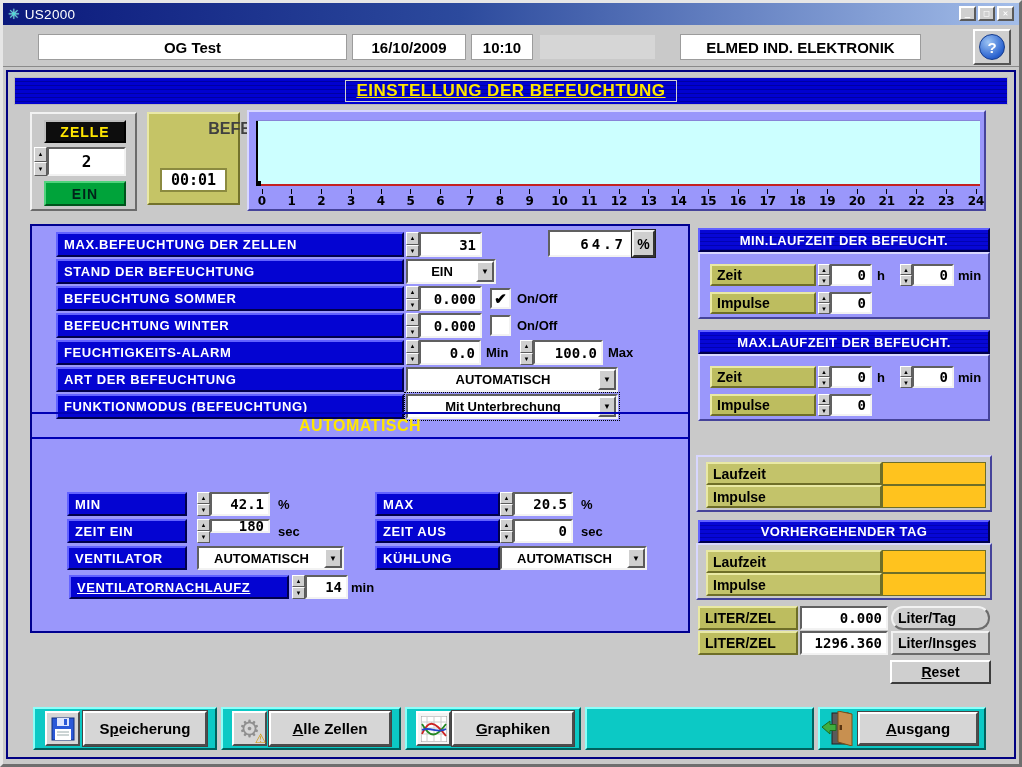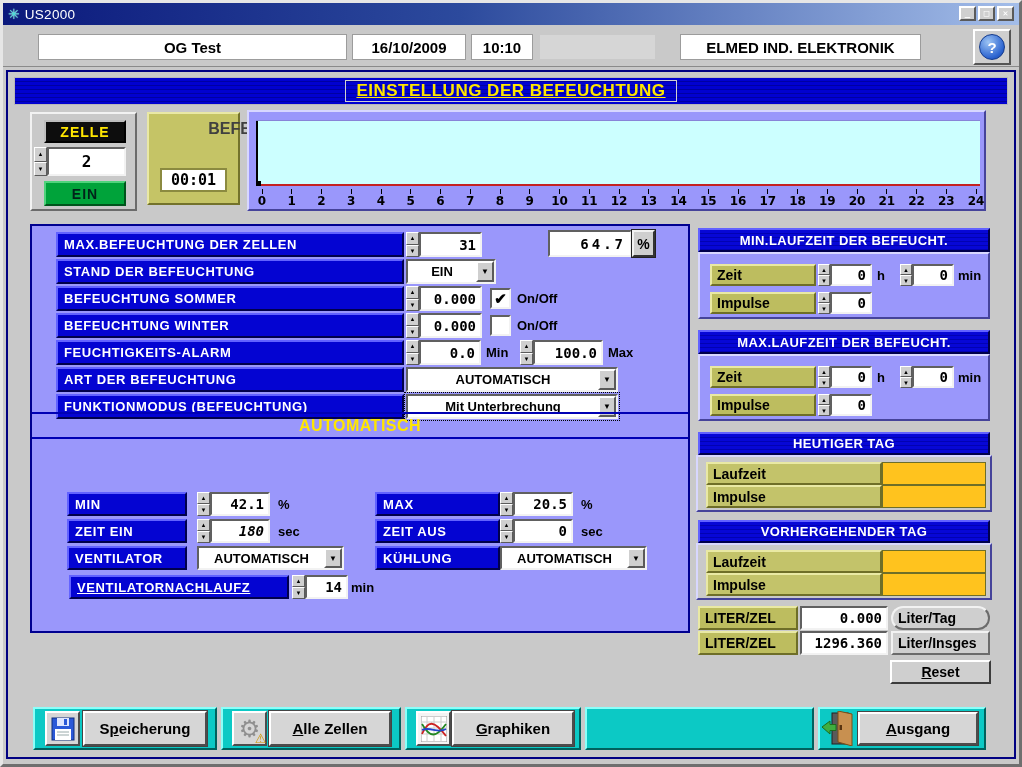--- a/index.html
+++ b/index.html
@@ -308,21 +308,21 @@
         <span class="dn"></span>
       </div>
     <div class="numfield" style="left:178px; top:266px; width:60px; height:24px;">42.1</div>
     <div class="unit" style="left:246px; top:266px; height:24px;">%</div>
 
     <div class="bluebtn" style="left:35px; top:293px; width:120px; height:24px;">ZEIT EIN</div>
     <div class="spin" style="left:165px; top:293px; height:24px;">
         <span class="up"></span>
         <span class="dn"></span>
       </div>
-    <div class="numfield" style="left:178px; top:293px; width:60px; height:24px;font-style:italic;">180</div>
+    <div class="numfield" style="left:178px; top:293px; width:60px; height:14px;">180</div>
     <div class="unit" style="left:246px; top:293px; height:24px;">sec</div>
 
     <div class="bluebtn" style="left:35px; top:320px; width:120px; height:24px;">VENTILATOR</div>
     <div class="dd" style="left:165px; top:320px; width:147px; height:24px;">
       <span class="txt">AUTOMATISCH</span>
       <span class="arrow"></span>
     </div>
 
     <div class="bluebtn" style="left:37px; top:349px; width:220px; height:24px;text-decoration:underline;">VENTILATORNACHLAUFZ</div>
     <div class="spin" style="left:260px; top:349px; height:24px;">
@@ -394,21 +394,20 @@
     <div class="numfield" style="left:212px; top:10px; width:42px; height:22px;">0</div>
     <div class="unit" style="left:258px; top:10px; height:22px;">min</div>
     <div class="olive" style="left:10px; top:38px; width:106px; height:22px;">Impulse</div>
     <div class="spin" style="left:118px; top:38px; width:12px; height:22px;">
         <span class="up"></span>
         <span class="dn"></span>
       </div>
     <div class="numfield" style="left:130px; top:38px; width:42px; height:22px;">0</div>
   </div>
 
-  <div class="bluehdr" style="left:698px; top:432px; width:292px; height:23px;">HEUTIGER TAG</div>
   <div class="abs raisedPeri" style="left:696px; top:455px; width:296px; height:57px; background:#c9c9c9;">
     <div class="olive" style="left:8px; top:5px; width:176px; height:23px; background:#c3c36a;">Laufzeit</div>
     <div class="orangefield" style="left:184px; top:5px; width:104px; height:23px;"></div>
     <div class="olive" style="left:8px; top:28px; width:176px; height:23px; background:#c3c36a;">Impulse</div>
     <div class="orangefield" style="left:184px; top:28px; width:104px; height:23px;"></div>
   </div>
 
   <div class="bluehdr" style="left:698px; top:520px; width:292px; height:23px;">VORHERGEHENDER TAG</div>
   <div class="abs raisedPeri" style="left:696px; top:543px; width:296px; height:57px; background:#c9c9c9;">
     <div class="olive" style="left:8px; top:5px; width:176px; height:23px; background:#c3c36a;">Laufzeit</div>

